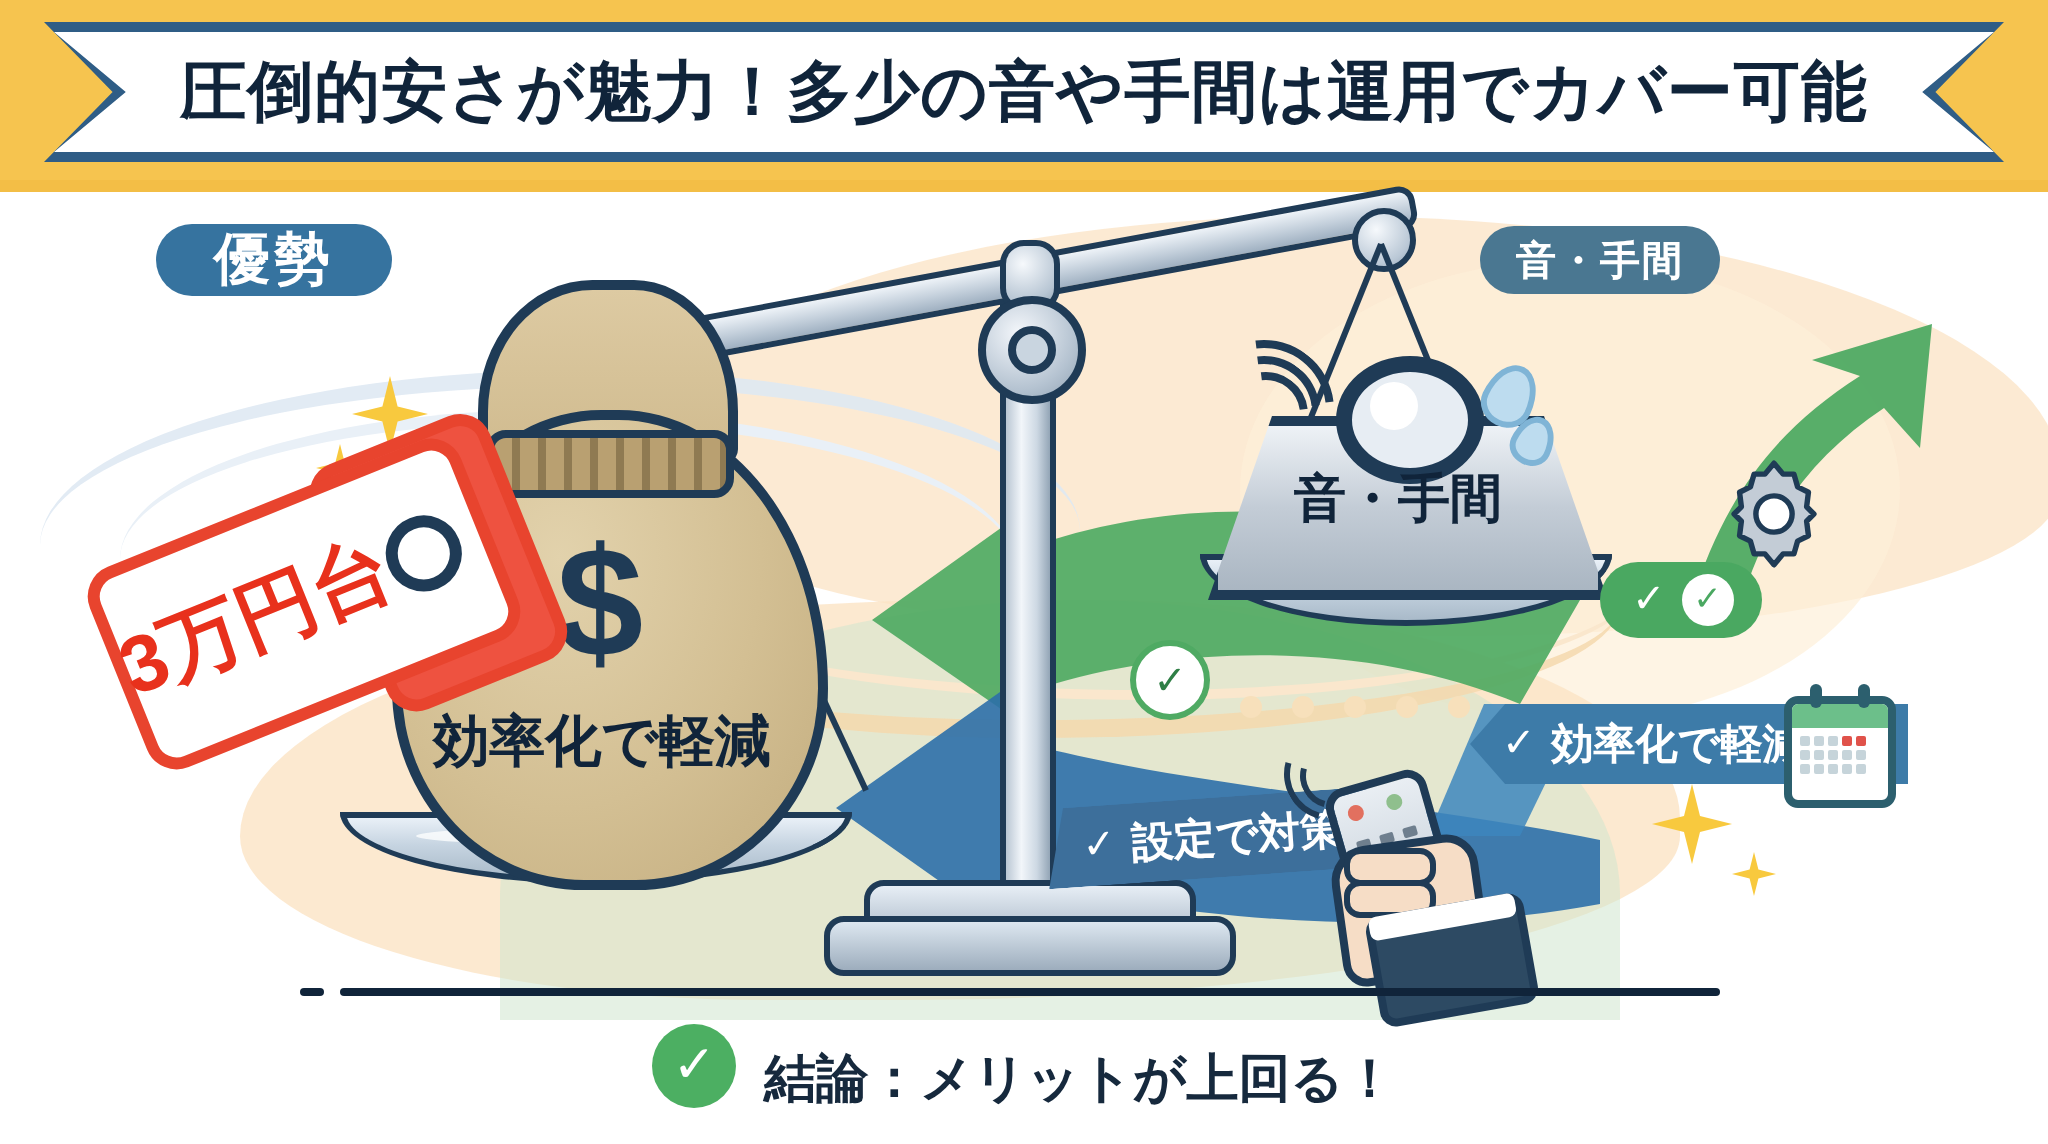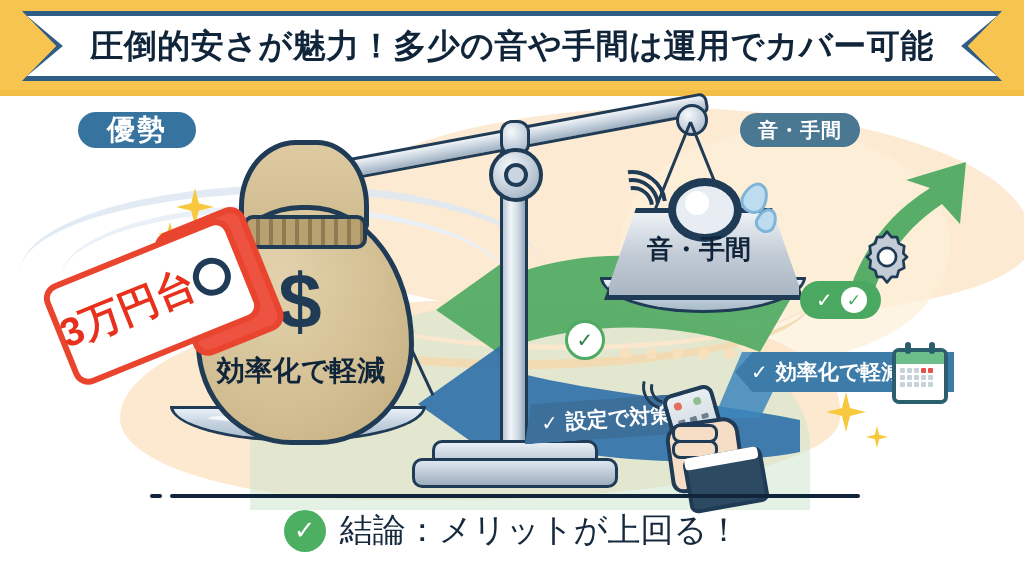--- a/index.html
+++ b/index.html
@@ -146,21 +146,21 @@
   .cuff{position:absolute;left:686px;top:452px;width:72px;height:48px;background:#2d4a63;border:4px solid #1f3b56;border-radius:8px;transform:rotate(-10deg);}
   .cuff-w{position:absolute;left:-2px;top:-4px;width:74px;height:12px;background:#fff;border-radius:4px;}
   .rwave{position:absolute;border:3px solid #1f3b56;border-radius:50%;border-color:transparent transparent transparent #1f3b56;}
 
   
   .divider{position:absolute;left:170px;top:494px;width:690px;height:4px;background:#10243a;border-radius:2px;}
   .divider-dash{position:absolute;left:150px;top:494px;width:12px;height:4px;background:#10243a;border-radius:2px;}
   .conclusion{position:absolute;left:0;top:508px;width:1024px;display:flex;align-items:center;justify-content:center;gap:14px;}
   .conc-icon{width:42px;height:42px;border-radius:50%;background:#4caf62;display:flex;align-items:center;justify-content:center;
       color:#fff;font-size:26px;font-weight:700;}
-  .conc-text{font-size:33px;font-weight:400;color:#16293d;white-space:nowrap;}
+  .conc-text{font-size:26px;font-weight:700;color:#16293d;white-space:nowrap;margin-top:14px;}
 </style>
 </head>
 <body>
 
 <div id="stage">
 
   <div class="blob blob-a"></div>
   <div class="blob blob-c"></div>
   <div class="blob blob-b"></div>
   <div class="greenhill"></div>

